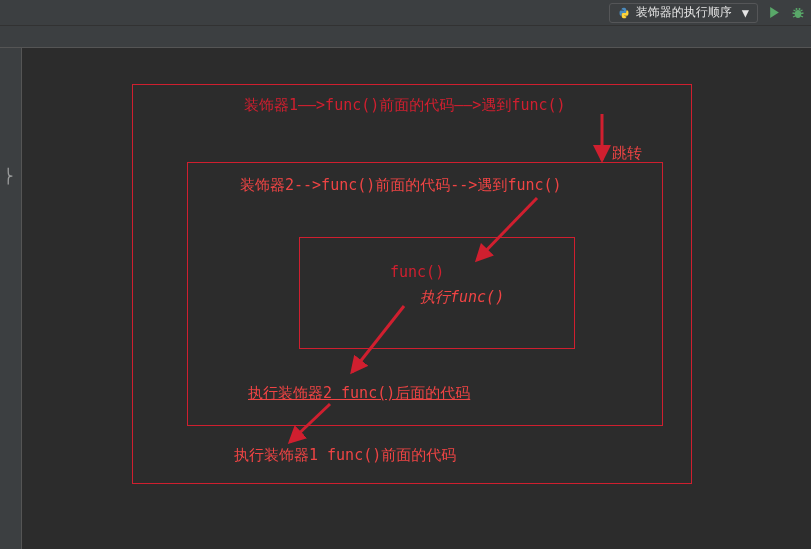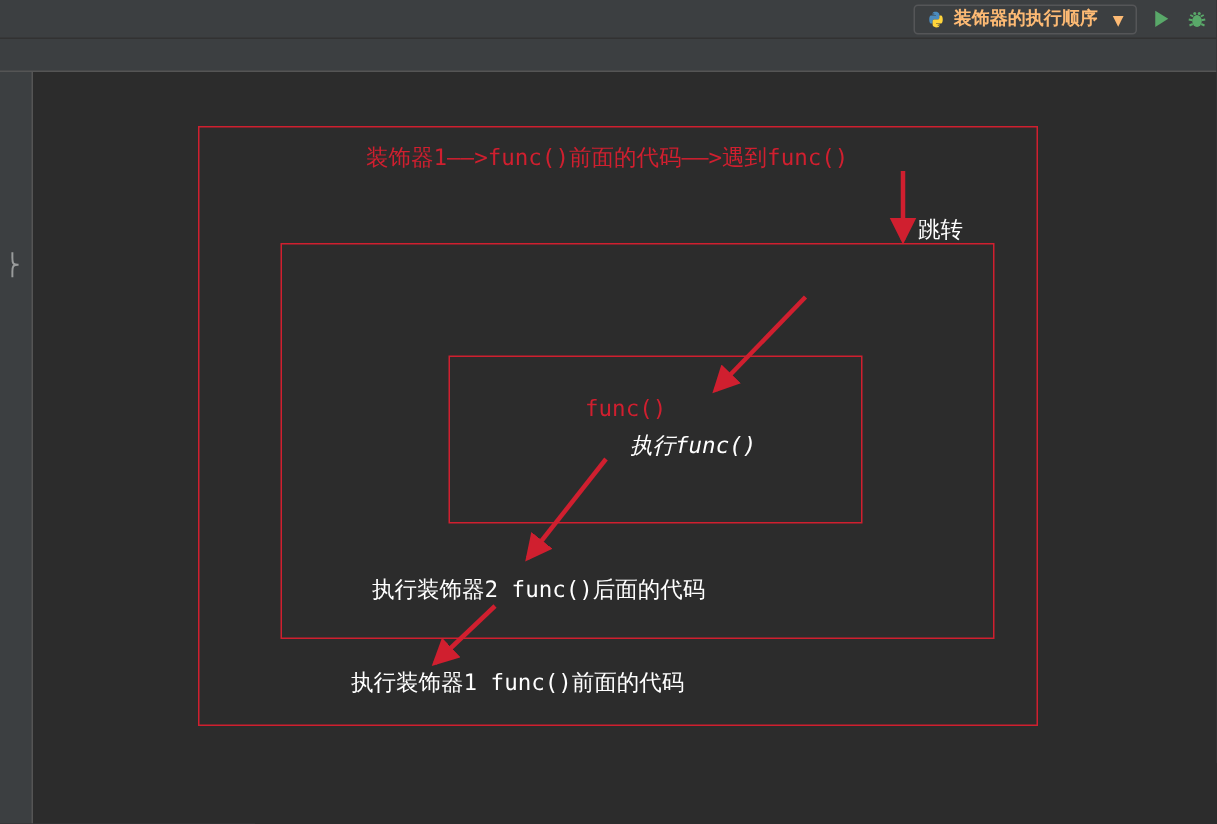--- a/index.html
+++ b/index.html
@@ -26,21 +26,21 @@
     border: 1px solid #555658;
     background: #3c3f41;
     height: 20px;
     display: flex;
     align-items: center;
     padding: 0 8px;
     gap: 6px;
     border-radius: 3px;
   }
   .py-icon { width: 12px; height: 12px; }
-  .run-config span { color: #fdba74; font-size: 12px; font-weight: bold; }
+  .run-config span { color: #e5e5e5; font-size: 12px; }
   .dd-arrow { color: #bbbbbb; font-size: 9px; margin-left: 4px; }
   .run-btn svg, .bug-btn svg { display: block; }
   .subbar {
     height: 22px;
     background: #3c3f41;
     border-bottom: 1px solid #555555;
   }
   .left-gutter {
     position: absolute;
     left: 0;
@@ -86,27 +86,27 @@
     border: 1px solid #d01f2f;
   }
   .box3 {
     position: absolute;
     left: 167px; top: 153px;
     width: 276px; height: 112px;
     border: 1px solid #d01f2f;
   }
   .t { position: absolute; white-space: nowrap; font-size: 15px; }
   .red { color: #d01f2f; }
-  .yellow { color: #ffffff; }
+  .yellow { color: #ef4444; }
   .t-top1 { left: 112px; top: 12px; }
   .t-jump { left: 480px; top: 60px; }
   .t-top2 { left: 108px; top: 92px; }
   .t-func { left: 258px; top: 179px; }
   .t-exec-func { left: 288px; top: 204px; font-style: italic; }
-  .t-exec2 { left: 116px; top: 300px; }
+  .t-exec2 { left: 116px; top: 300px; text-decoration: underline; }
   .t-exec1 { left: 102px; top: 362px; }
   .arrow { position: absolute; pointer-events: none; }
 </style>
 </head>
 <body>
 
 <div class="toolbar">
   <div class="run-config">
     <svg class="py-icon" viewBox="0 0 16 16">
       <path fill="#4b8bbe" d="M7.5 1C5 1 5 2.5 5 2.5V4h3v.5H3.5S2 4.5 2 8s1.5 3.5 1.5 3.5H5V9.5S5 8 6.5 8h3S11 8 11 6.5v-3S11 1 7.5 1zM6 2.5a.5.5 0 110 1 .5.5 0 010-1z"></path>
@@ -143,20 +143,21 @@
 
 <div class="editor">
   <div class="diagram">
 
     <div class="box1"></div>
     <div class="box2"></div>
     <div class="box3"></div>
 
     <div class="t red t-top1">装饰器1——&gt;func()前面的代码——&gt;遇到func()</div>
     <div class="t yellow t-jump">跳转</div>
+    <div class="t yellow t-top2">装饰器2--&gt;func()前面的代码--&gt;遇到func()</div>
     <div class="t red t-func">func()</div>
     <div class="t yellow t-exec-func">执行func()</div>
     <div class="t yellow t-exec2">执行装饰器2 func()后面的代码</div>
     <div class="t yellow t-exec1">执行装饰器1 func()前面的代码</div>
 
     <svg class="arrow" style="left:455px;top:28px" width="30" height="55">
       <defs>
           <marker id="ah1" markerWidth="8" markerHeight="8" refX="5" refY="3" orient="auto">
             <path d="M0,0 L6,3 L0,6 Z" fill="#d01f2f"></path>
           </marker>

